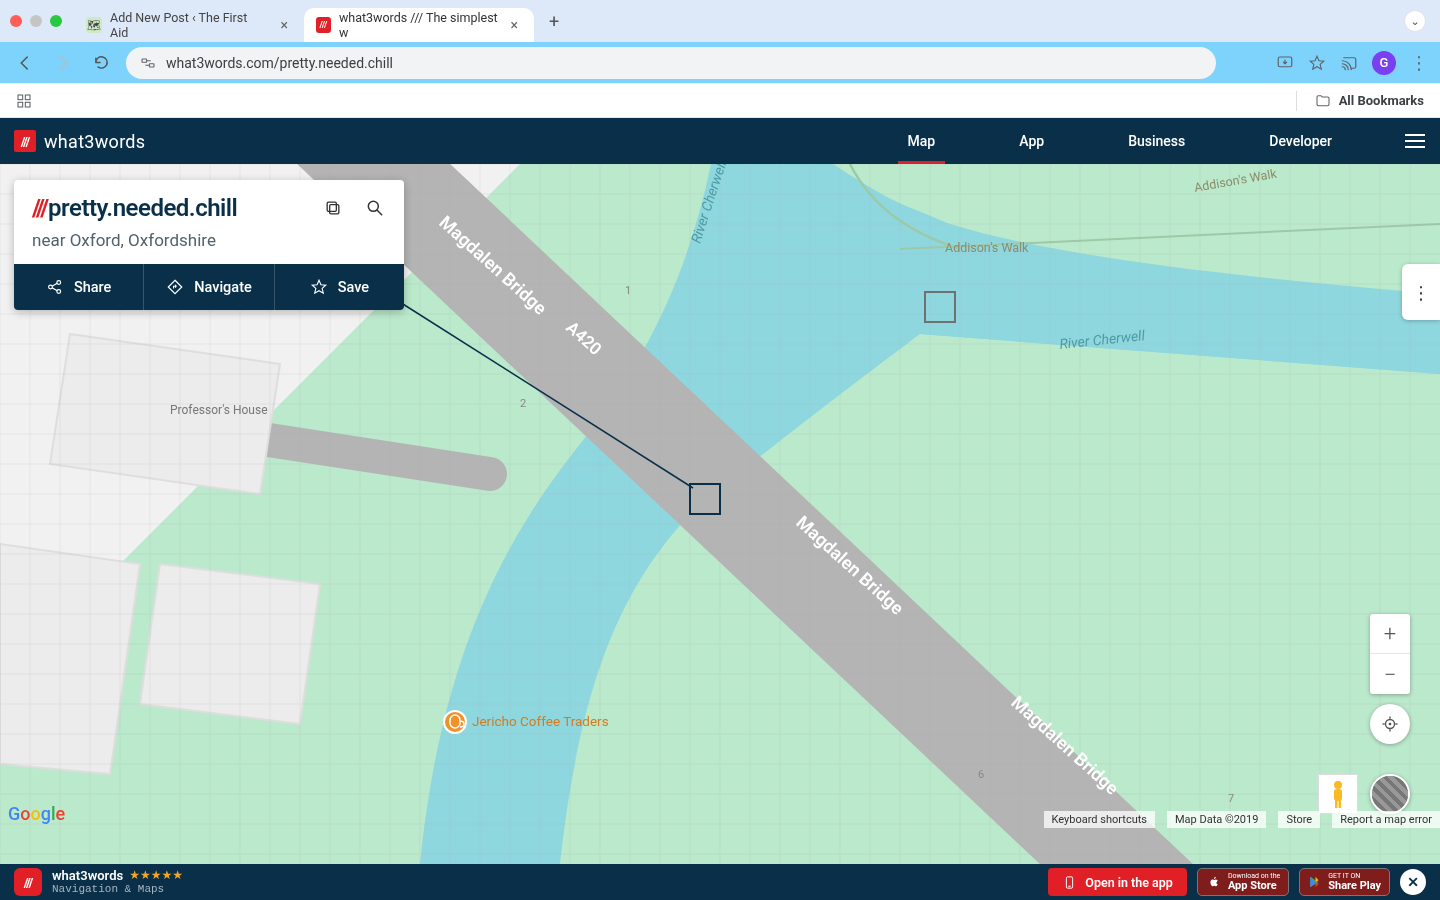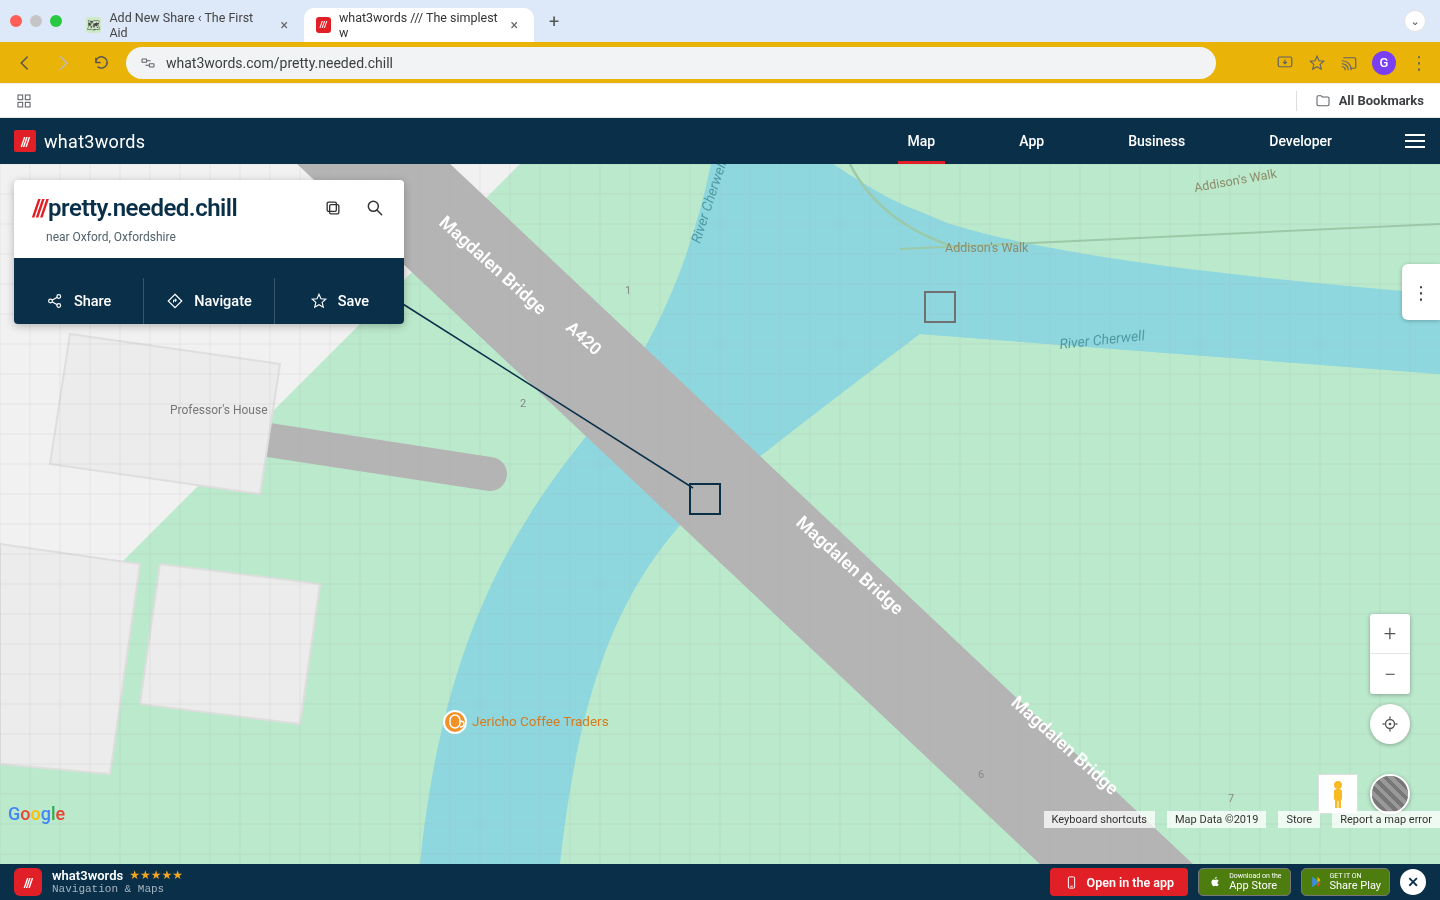--- a/index.html
+++ b/index.html
@@ -15,21 +15,21 @@
   .tab { height: 34px; border-radius: 10px 10px 0 0; display: flex; align-items: center; padding: 0 12px; font-size: 12.5px; color: #333; gap: 8px; max-width: 230px; position:relative; top:4px;}
   .tab.inactive { background: transparent; color: #444; }
   .tab.active { background: #fff; }
   .tab-close { font-size: 14px; color: #666; margin-left: auto; padding:0 4px;}
   .favicon { width:16px; height:16px; border-radius:3px; display:flex; align-items:center; justify-content:center; font-size:11px; }
   .favicon.w3w { background:#e11f26; color:#fff; font-weight:bold; font-size:9px;}
   .favicon.other { background:#cde9c5; font-size:11px;}
   .new-tab { width:28px; height:28px; display:flex; align-items:center; justify-content:center; font-size:18px; color:#555; margin-left:6px;}
   .chrome-dropdown { margin-left:auto; margin-right:14px; width:22px; height:22px; border-radius:50%; background:#fff; display:flex; align-items:center; justify-content:center; font-size:11px; color:#555; border:1px solid #e3e3e3;}
 
-  .addr-bar { height: 42px; background: #eab308; display: flex; align-items: center; padding: 0 12px; gap: 12px; border-bottom:1px solid #efefef;}
+  .addr-bar { height: 42px; background: #7dd3fc; display: flex; align-items: center; padding: 0 12px; gap: 12px; border-bottom:1px solid #efefef;}
   .nav-icon { width:26px; height:26px; display:flex; align-items:center; justify-content:center; color:#555; font-size:16px; border-radius:50%;}
   .nav-icon.disabled { color: #bbb; }
   .url-box { flex: 0 0 auto; width: 1090px; height: 32px; background: #f1f3f4; border-radius: 16px; display: flex; align-items: center; padding: 0 14px; font-size: 14px; color: #3c4043; gap:10px;}
   .url-box .site-info { font-size:13px; color:#5f6368; }
   .addr-right { margin-left:auto; display:flex; gap:14px; align-items:center;}
   .profile-circle { width:24px; height:24px; border-radius:50%; background:#7b3ff2; color:#fff; display:flex; align-items:center; justify-content:center; font-size:13px; font-weight:500;}
 
   .bookmark-bar { height:34px; background:#fff; display:flex; align-items:center; padding:0 16px; border-bottom:1px solid #e6e6e6;}
   .bookmark-bar .right { margin-left:auto; display:flex; align-items:center; gap:8px; font-size:13px; color:#3c4043;font-weight:bold;}
   .bookmark-bar .divider { width:1px; height:20px; background:#ddd; margin-right:10px;}
@@ -49,23 +49,23 @@
   .map-wrap { position:relative; width:1440px; height:700px; overflow:hidden;}
   .map-svg { position:absolute; inset:0; width:1440px; height:700px;}
 
   
   .search-card { position:absolute; top:16px; left:14px; width:390px; background:#fff; border-radius:4px; box-shadow:0 2px 8px rgba(0,0,0,0.25); overflow:hidden; z-index:20;}
   .search-top { display:flex; align-items:center; padding:14px 18px 4px;}
   .slashes-red { color:#e11f26; font-weight:700; font-size:24px; letter-spacing:-2px; margin-right:1px;}
   .threewords { font-size:24px; font-weight:600; color:#0a3049; letter-spacing:-0.5px;}
   .card-icons { margin-left:auto; display:flex; gap:20px; align-items:center;}
   .card-icon { width:22px; height:22px; display:flex; align-items:center; justify-content:center; color:#333;}
-  .near-text { padding:4px 32px 14px; font-size:12px; color:#52616b;}
+  .near-text { padding:4px 18px 14px; font-size:17px; color:#52616b;}
   .action-row { display:flex; background:#0a3049;}
-  .action-btn { flex:1; height:46px; display:flex; align-items:center; justify-content:center; gap:10px; color:#fff; font-size:14.5px; font-weight:500; border-right:1px solid rgba(255,255,255,0.18);margin-top:20px;}
+  .action-btn { flex:1; height:46px; display:flex; align-items:center; justify-content:center; gap:10px; color:#fff; font-size:14.5px; font-weight:500; border-right:1px solid rgba(255,255,255,0.18);}
   .action-btn:last-child { border-right:none;}
 
   
   .ctrl-menu { position:absolute; top:100px; right:0; width:38px; height:56px; background:#fff; border-radius:6px 0 0 6px; box-shadow:0 1px 4px rgba(0,0,0,0.25); display:flex; align-items:center; justify-content:center; font-size:18px; color:#333; z-index:10;}
   .zoom-ctrl { position:absolute; bottom:170px; right:30px; width:40px; background:#fff; border-radius:3px; box-shadow:0 1px 4px rgba(0,0,0,0.3); z-index:10;}
   .zoom-btn { height:40px; display:flex; align-items:center; justify-content:center; font-size:22px; color:#555; font-weight:300;}
   .zoom-btn:first-child { border-bottom:1px solid #e6e6e6;}
   .locate-btn { position:absolute; bottom:120px; right:30px; width:40px; height:40px; background:#fff; border-radius:50%; box-shadow:0 1px 4px rgba(0,0,0,0.3); display:flex; align-items:center; justify-content:center; z-index:10;}
   .pegman { position:absolute; bottom:50px; right:82px; width:40px; height:40px; background:#fff; border:1px solid #ddd; display:flex; align-items:center; justify-content:center; z-index:10;}
   .sat-thumb { position:absolute; bottom:50px; right:30px; width:40px; height:40px; background:#888; border:2px solid #fff; border-radius:50%; box-shadow:0 1px 4px rgba(0,0,0,0.3); z-index:10; overflow:hidden;}
@@ -80,40 +80,40 @@
   
   .promo-banner { height:36px; background:#0a3049; display:flex; align-items:center; padding:0 14px; color:#fff; position:relative; z-index:30;}
   .promo-left { display:flex; align-items:center; gap:10px;}
   .promo-logo { width:28px; height:28px; background:#e11f26; border-radius:6px; display:flex; align-items:center; justify-content:center; font-size:13px; font-weight:bold; letter-spacing:-1px;}
   .promo-text { display:flex; flex-direction:column; line-height:1.1;}
   .promo-title { font-size:13px; font-weight:600;}
   .promo-sub { font-size:11px; color:#a7b5c0;font-family:Liberation Mono, monospace;}
   .stars { color:#f5a623; font-size:12px; margin-left:6px;}
   .promo-right { margin-left:auto; display:flex; align-items:center; gap:10px;}
   .open-app-btn { background:#e11f26; height:28px; border-radius:4px; padding:0 14px; display:flex; align-items:center; gap:8px; font-size:12.5px; font-weight:600;}
-  .store-btn { height:28px; border:1px solid #777; border-radius:5px; padding:0 8px; display:flex; align-items:center; gap:6px; background:#4d7c0f;}
-  .store-btn .small { font-size:7px; line-height:1;} .store-btn .big { font-size:11px; font-weight:400; line-height:1;}
+  .store-btn { height:28px; border:1px solid #777; border-radius:5px; padding:0 8px; display:flex; align-items:center; gap:6px; background:#7f1d1d;}
+  .store-btn .small { font-size:7px; line-height:1;} .store-btn .big { font-size:11px; font-weight:700; line-height:1;}
   .store-btn .col { display:flex; flex-direction:column; align-items:flex-start;}
   .close-banner { width:26px; height:26px; border-radius:50%; background:#fff; color:#0a3049; display:flex; align-items:center; justify-content:center; font-size:14px; font-weight:bold;}
 
   
   svg { display:block; }
 </style>
 </head>
 <body>
 
 <div class="chrome-tabs">
   <div class="traffic-lights">
     <div class="traffic-light tl-red"></div>
     <div class="traffic-light tl-yellow"></div>
     <div class="traffic-light tl-green"></div>
   </div>
   <div class="tab inactive">
     <span class="favicon other">🗺</span>
-    <span>Add New Share ‹ The First Aid</span>
+    <span>Add New Post ‹ The First Aid</span>
     <span class="tab-close">×</span>
   </div>
   <div class="tab active">
     <span class="favicon w3w">///</span>
     <span>what3words /// The simplest w</span>
     <span class="tab-close">×</span>
   </div>
   <div class="new-tab">+</div>
   <div class="chrome-dropdown">⌄</div>
 </div>

